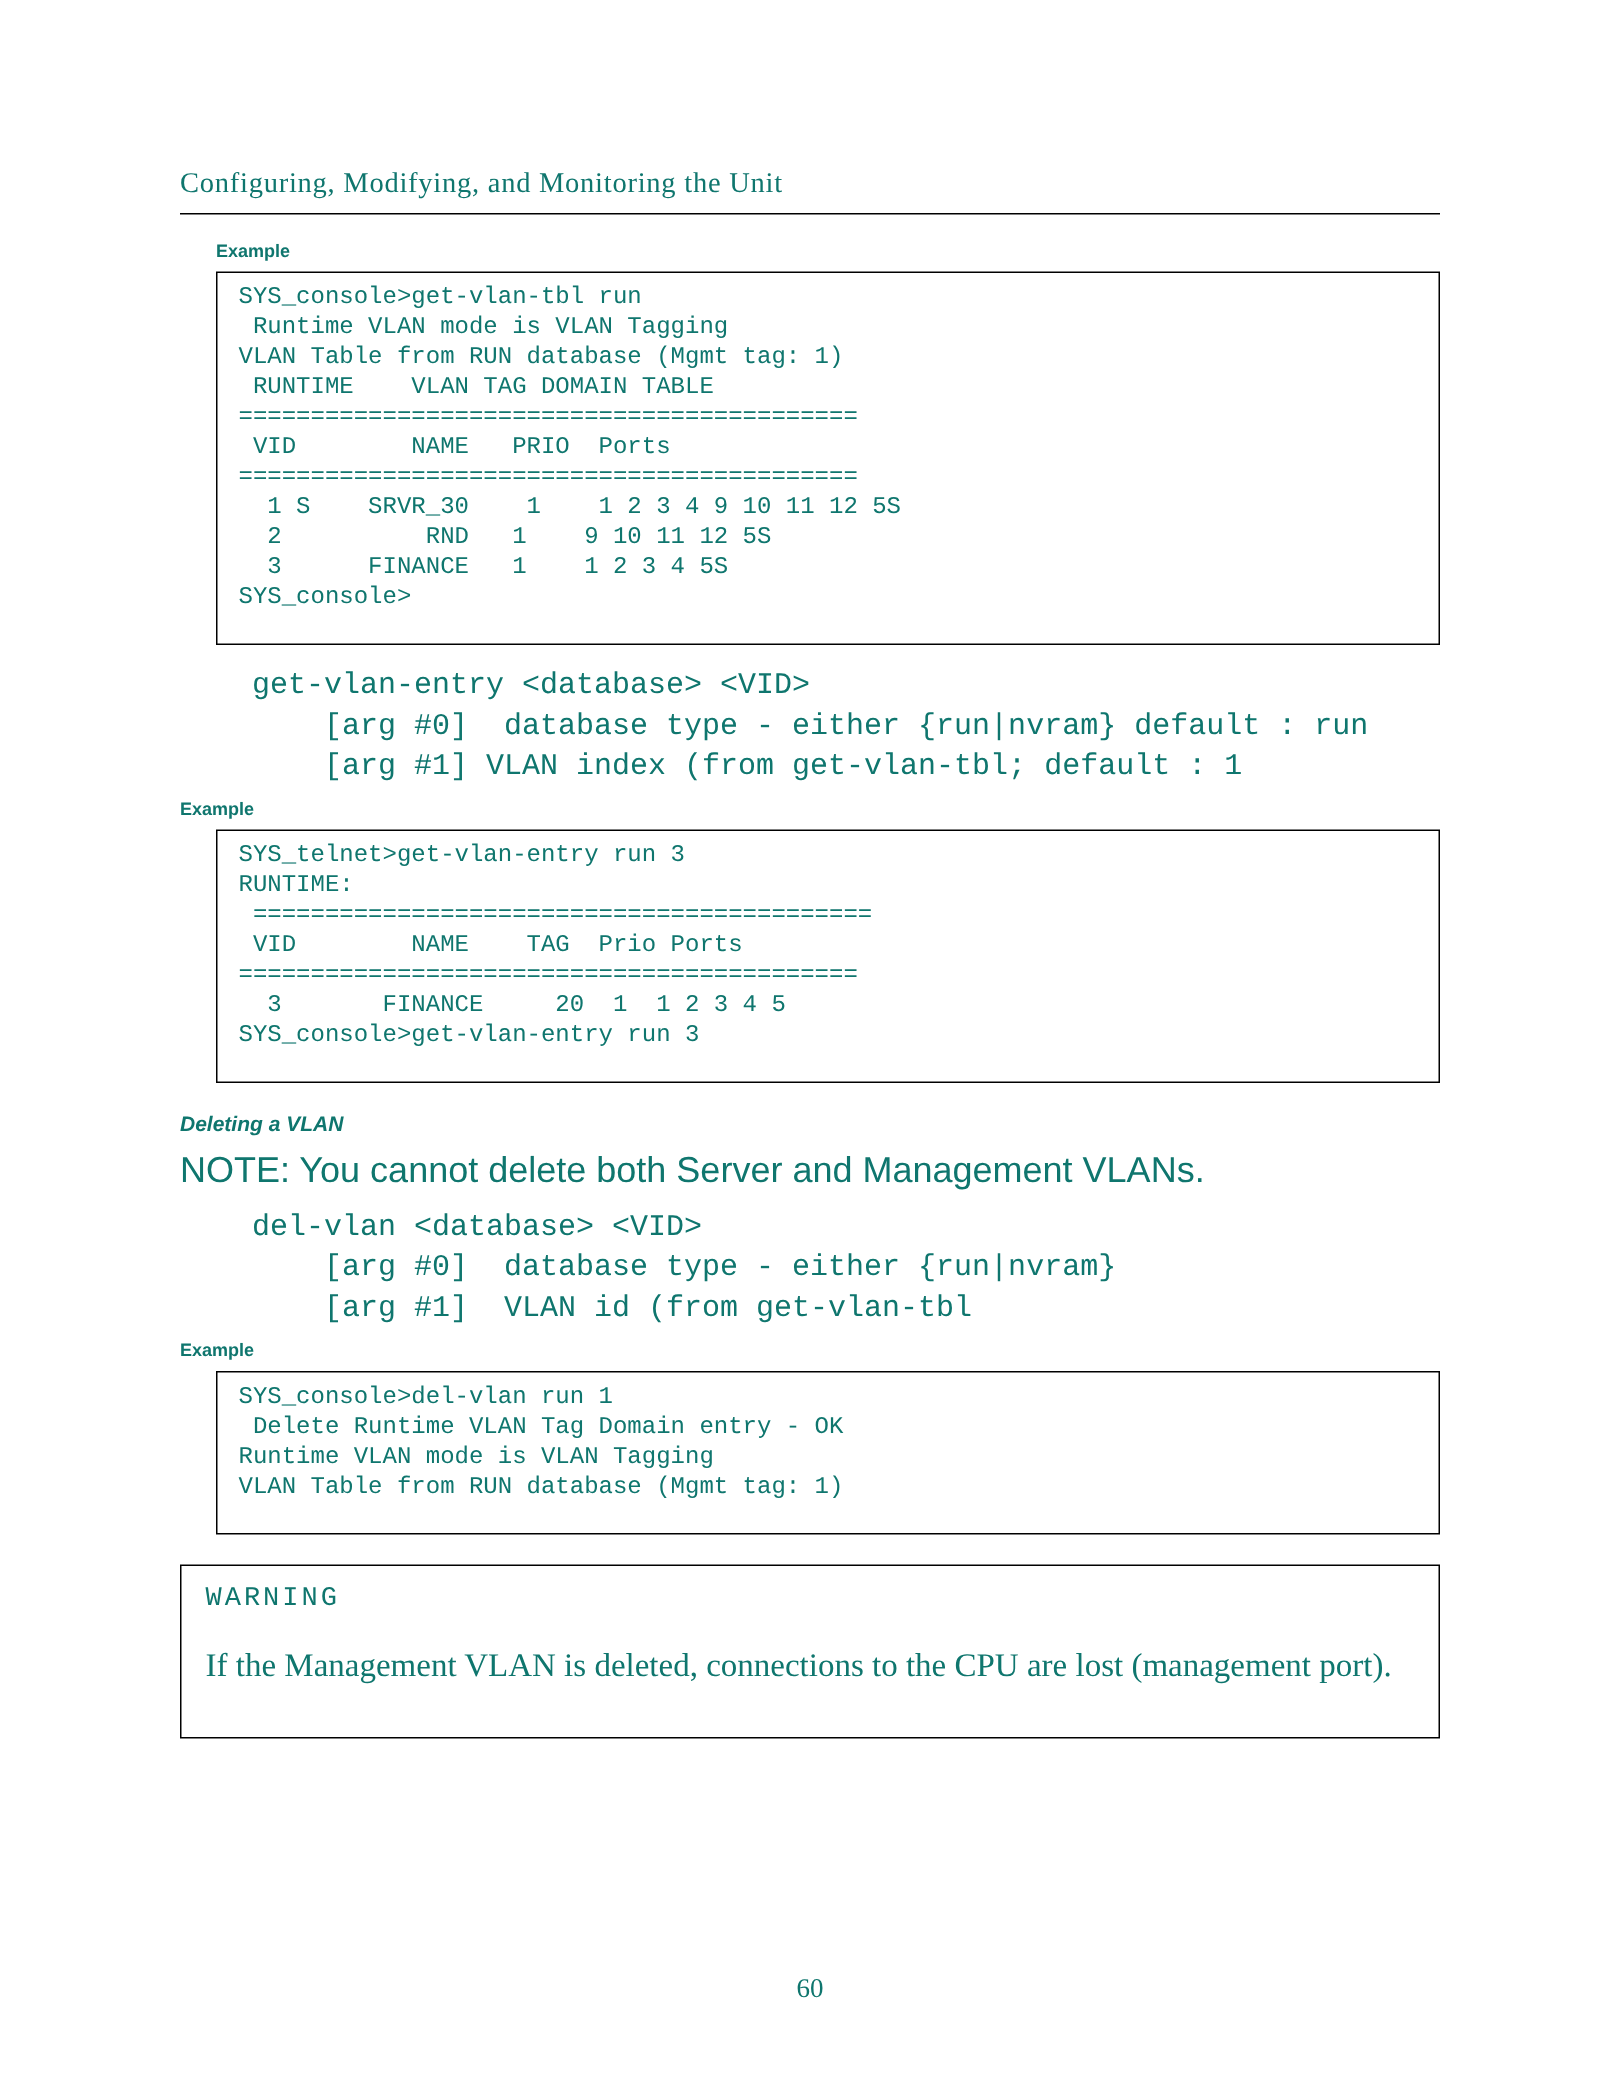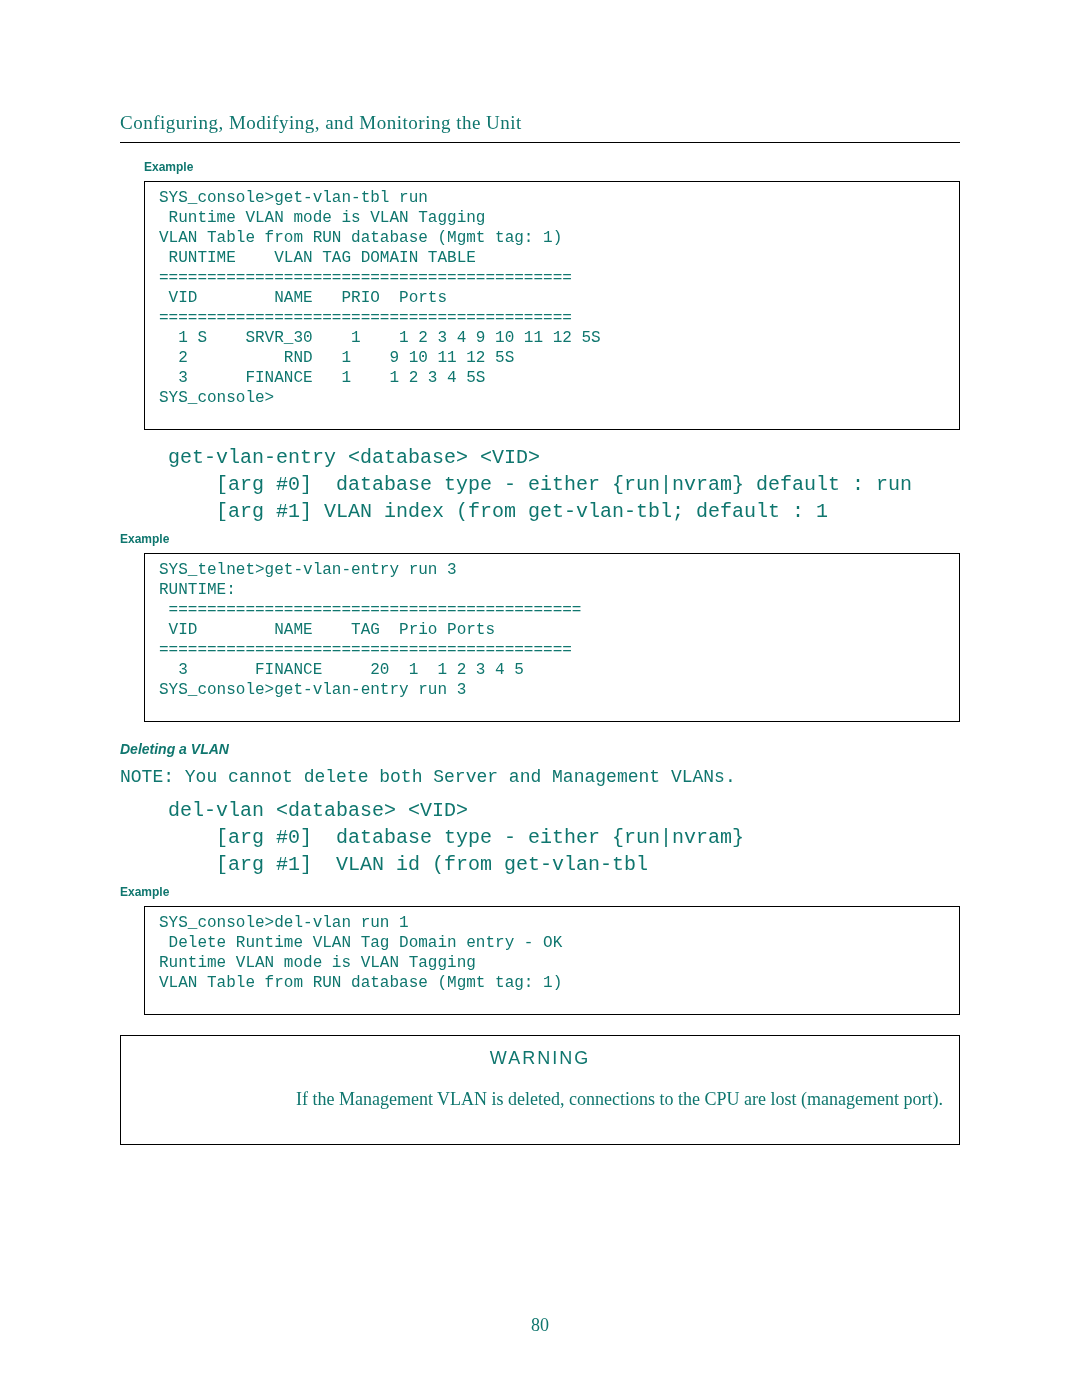--- a/index.html
+++ b/index.html
@@ -56,41 +56,40 @@
     line-height: 1.35;
   }
   .section-heading {
     font-family: Arial, Helvetica, sans-serif;
     font-style: italic;
     font-weight: bold;
     font-size: 14px;
     margin: 18px 0 6px 0;
   }
   .note {
-    font-family: Liberation Mono, monospace;
-    font-size: 18px;
+    font-family: Liberation Sans, sans-serif;
+    font-size: 24px;
     margin: 4px 0 8px 0;
   }
   .warning-box {
     border: 1px solid #000;
     margin: 20px 0 0 0;
     padding: 10px 16px 32px 16px;
   }
   .warning-title {
-    text-align: center;
-    font-family: Liberation Sans, sans-serif;
+    text-align: left;
+    font-family: Liberation Mono, monospace;
     letter-spacing: 2px;
     font-size: 18px;
     margin-bottom: 16px;
   }
   .warning-body {
     font-family: "Times New Roman", serif;
-    font-size: 18px;
+    font-size: 22px;
     line-height: 1.4;
-    text-align: right;
   }
   .page-number {
     position: absolute;
     bottom: 60px;
     left: 0;
     width: 100%;
     text-align: center;
     font-family: "Times New Roman", serif;
     font-size: 18px;
   }
@@ -139,14 +138,14 @@
   <div class="code-box">SYS_console&gt;del-vlan run 1
  Delete Runtime VLAN Tag Domain entry - OK
 Runtime VLAN mode is VLAN Tagging
 VLAN Table from RUN database (Mgmt tag: 1)</div>
 
   <div class="warning-box">
     <div class="warning-title">WARNING</div>
     <div class="warning-body">If the Management VLAN is deleted, connections to the CPU are lost (management port).</div>
   </div>
 
-  <div class="page-number">80</div>
+  <div class="page-number">60</div>
 </div>
 
 </body></html>

